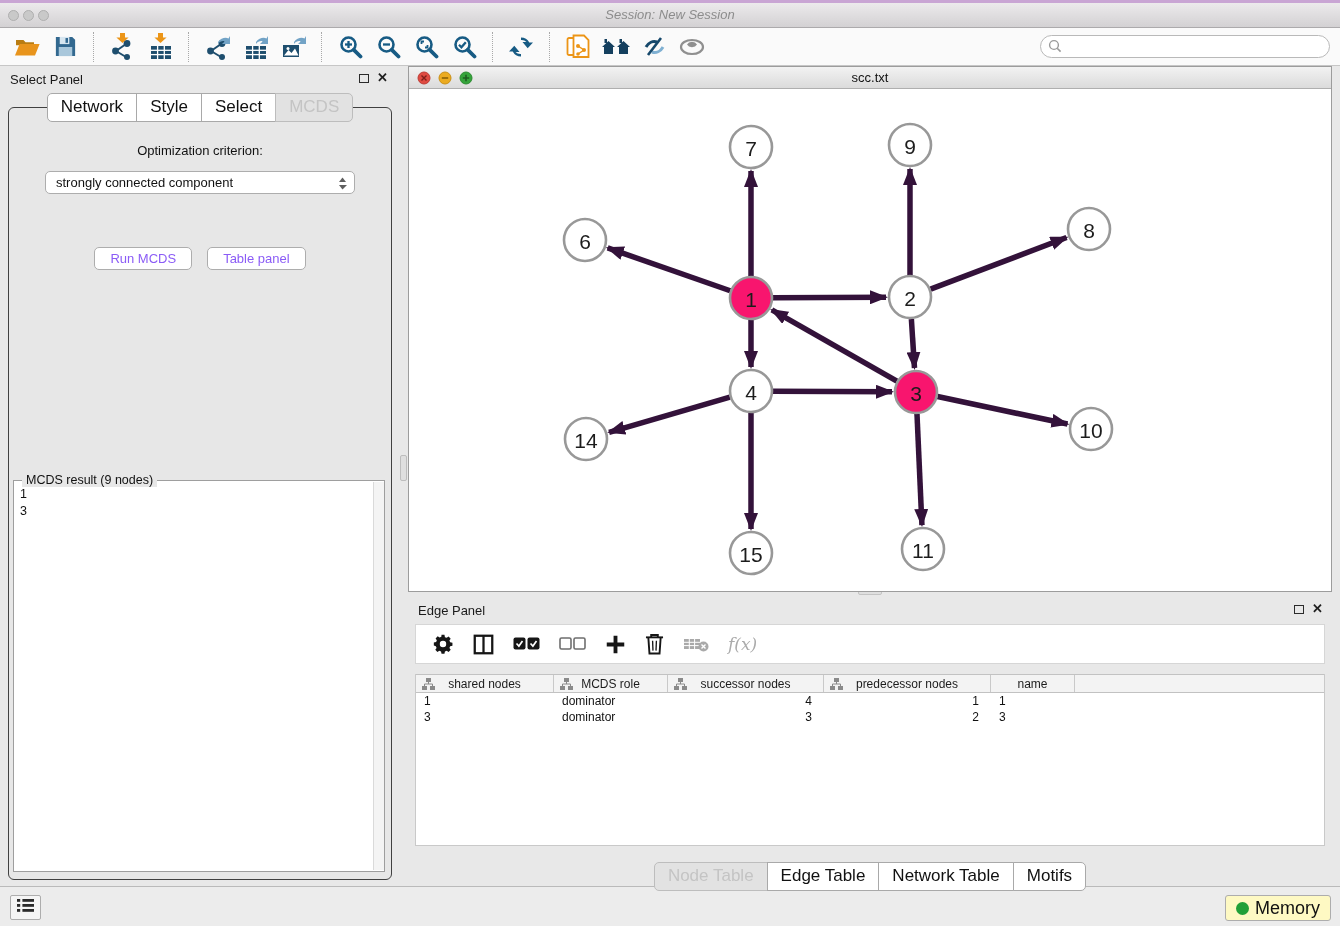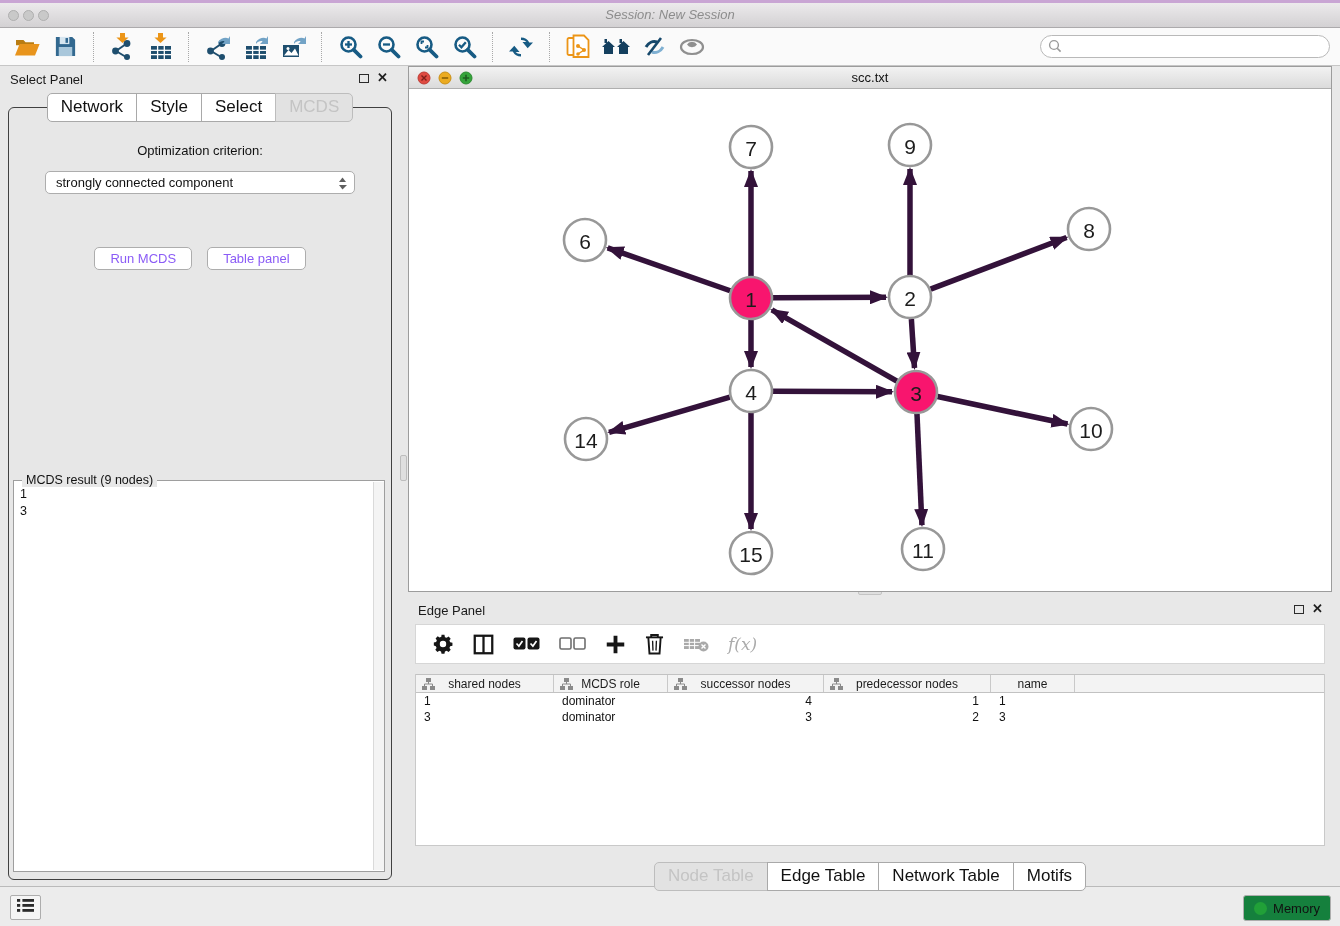--- a/index.html
+++ b/index.html
@@ -97,23 +97,23 @@
   .td.left { text-align:left; padding-left:8px; }
   .td.right { text-align:right; padding-right:12px; }
   #tp-tabs { position:absolute; left:0; right:0; top:265px; display:flex; justify-content:center; }
 
   
   #status-bar { position:absolute; left:0; bottom:0; width:1340px; height:40px;
     background:#ECECEC; border-top:1px solid #BABABA; }
   #task-list-btn { position:absolute; left:10px; top:8px; width:31px; height:25px;
     background:#F5F5F5; border:1px solid #ADADAD; border-radius:2px;
     display:flex; align-items:center; justify-content:center; }
-  #memory-btn { position:absolute; right:9px; top:8px; height:25px; background:#15803d;
+  #memory-btn { position:absolute; right:9px; top:8px; height:25px; background:#fef9c3;
     border:1px solid #ADADAD; border-radius:3px; display:flex; align-items:center;
-    gap:6px; padding:12px 10px; font-size:13px; color:#111; }
+    gap:6px; padding:12px 10px; font-size:18px; color:#111; }
   #memory-dot { width:13px; height:13px; border-radius:50%; background:#21A038; }
 </style>
 </head>
 <body class="noselect">
 
 <div id="purple-strip"></div>
 
 <div id="titlebar">
   <span class="traffic" style="left:8px"></span>
   <span class="traffic" style="left:23px"></span>

